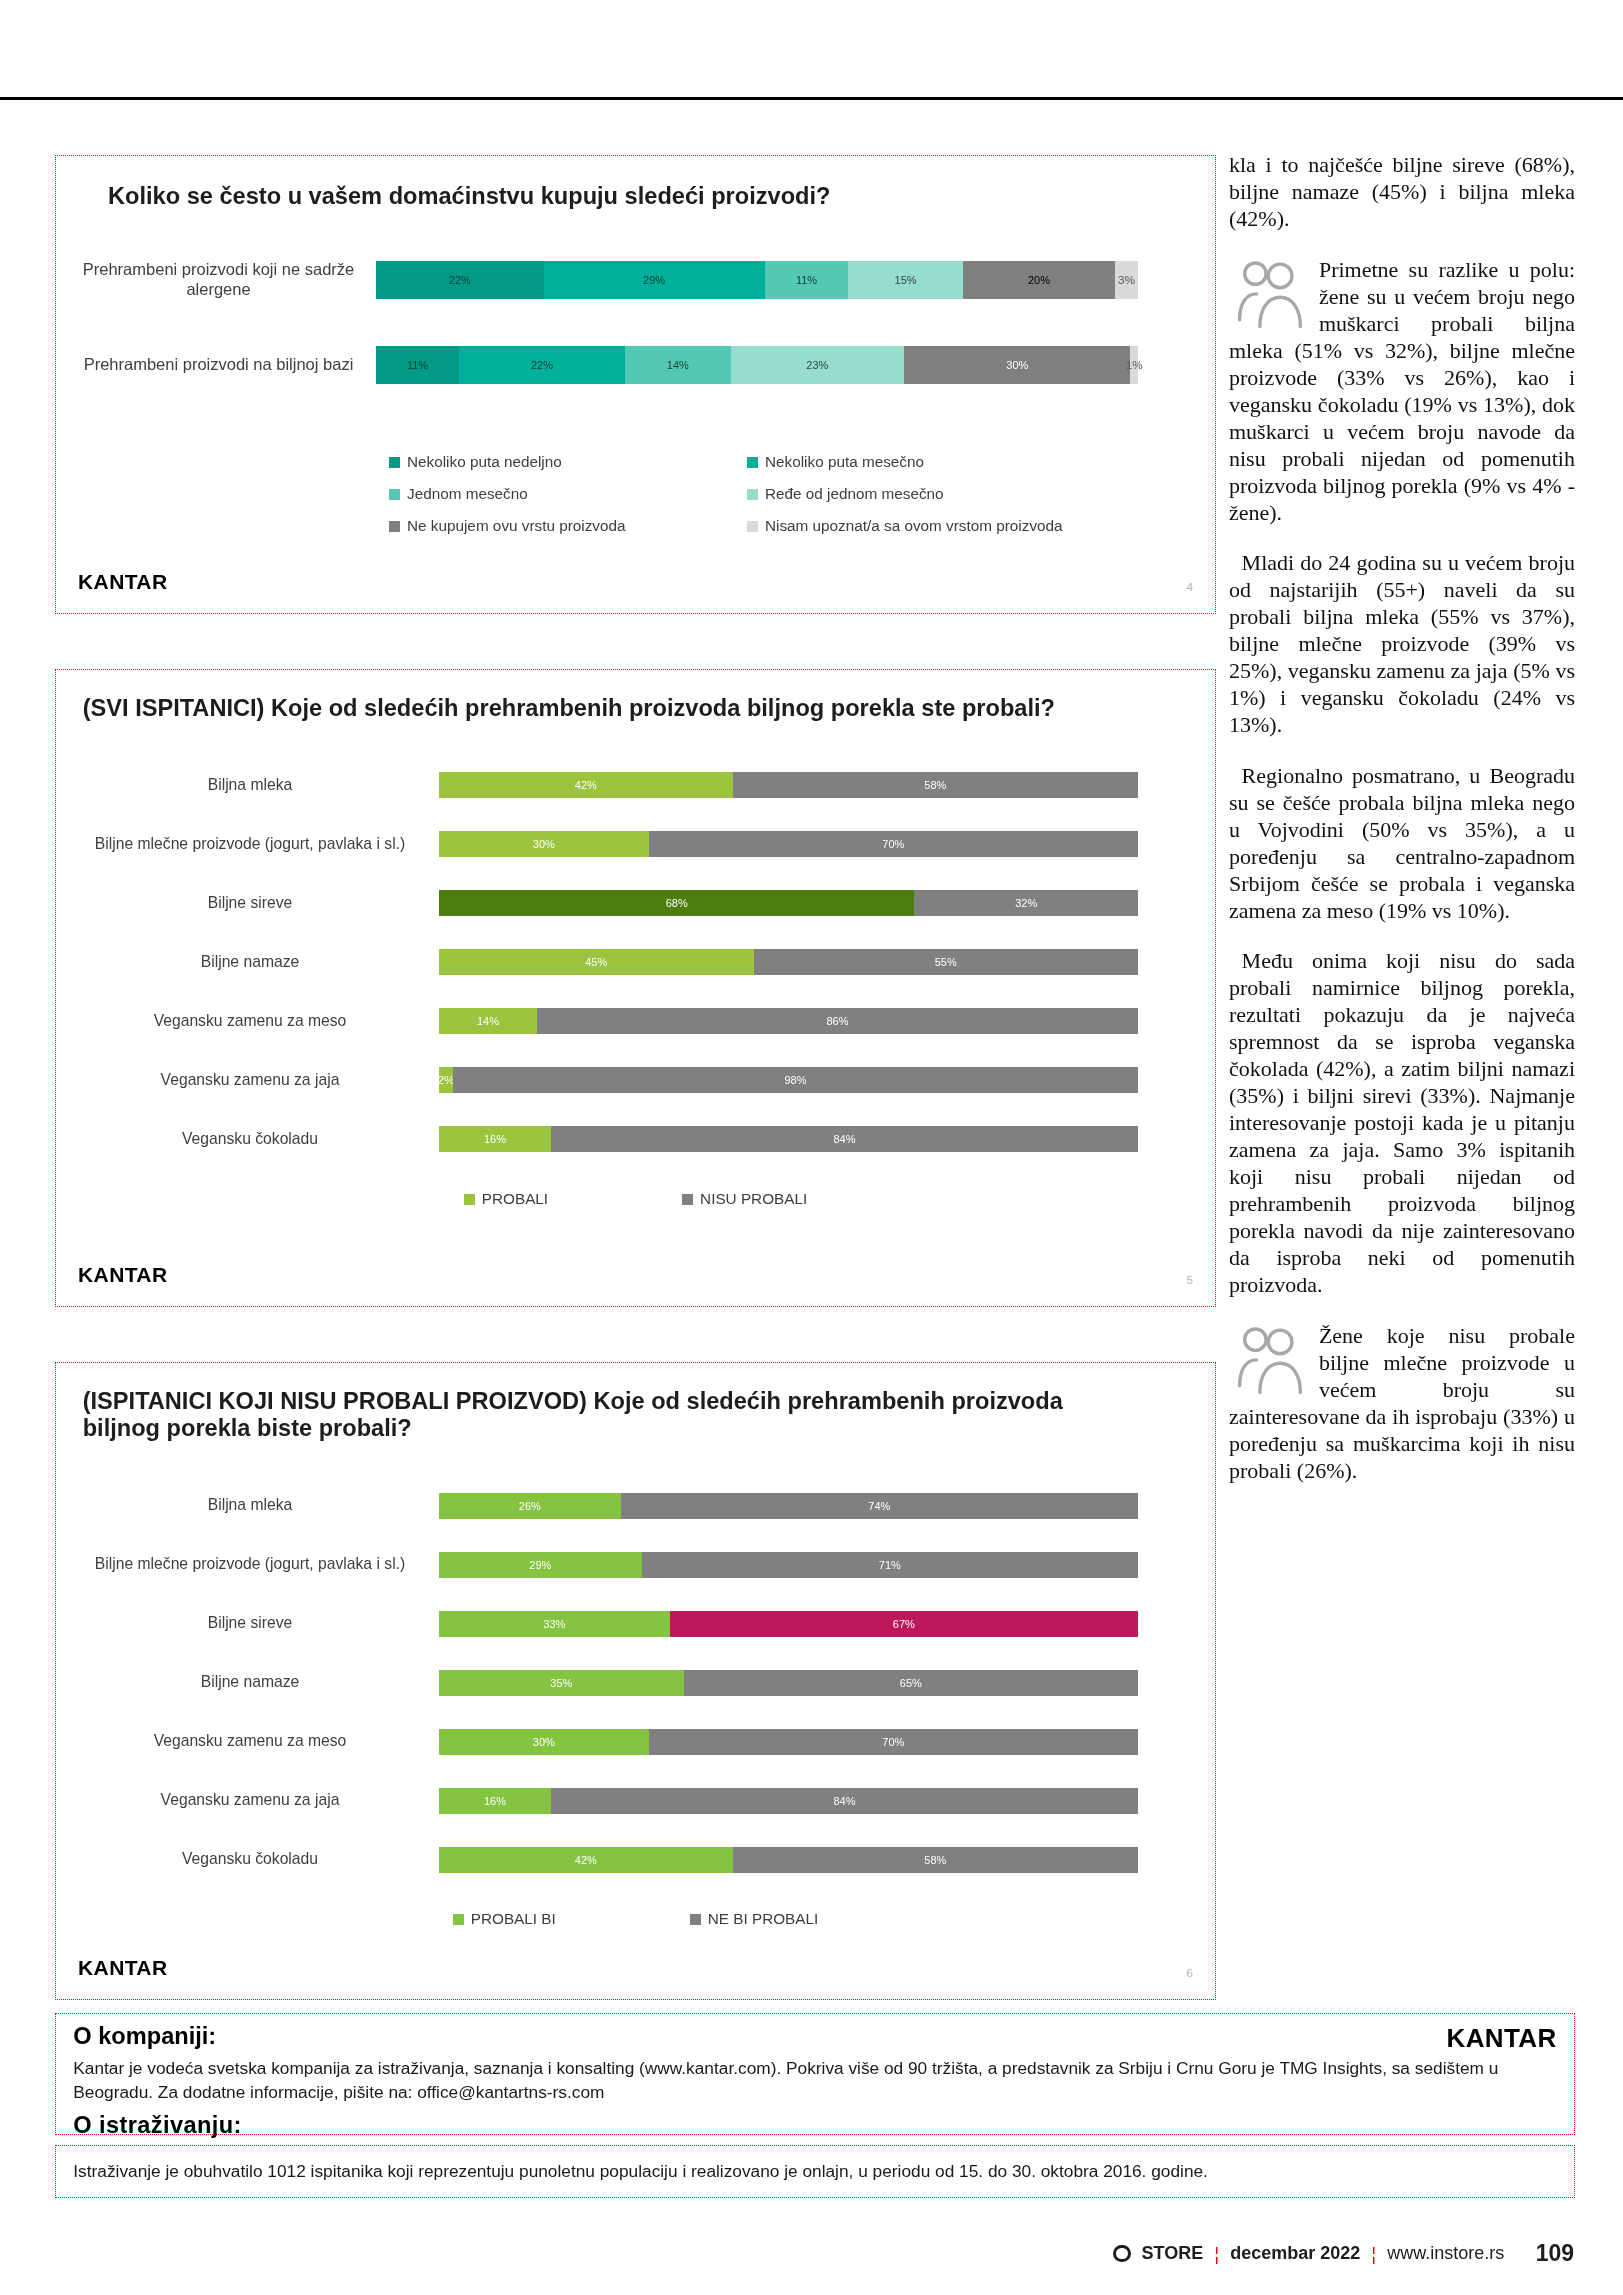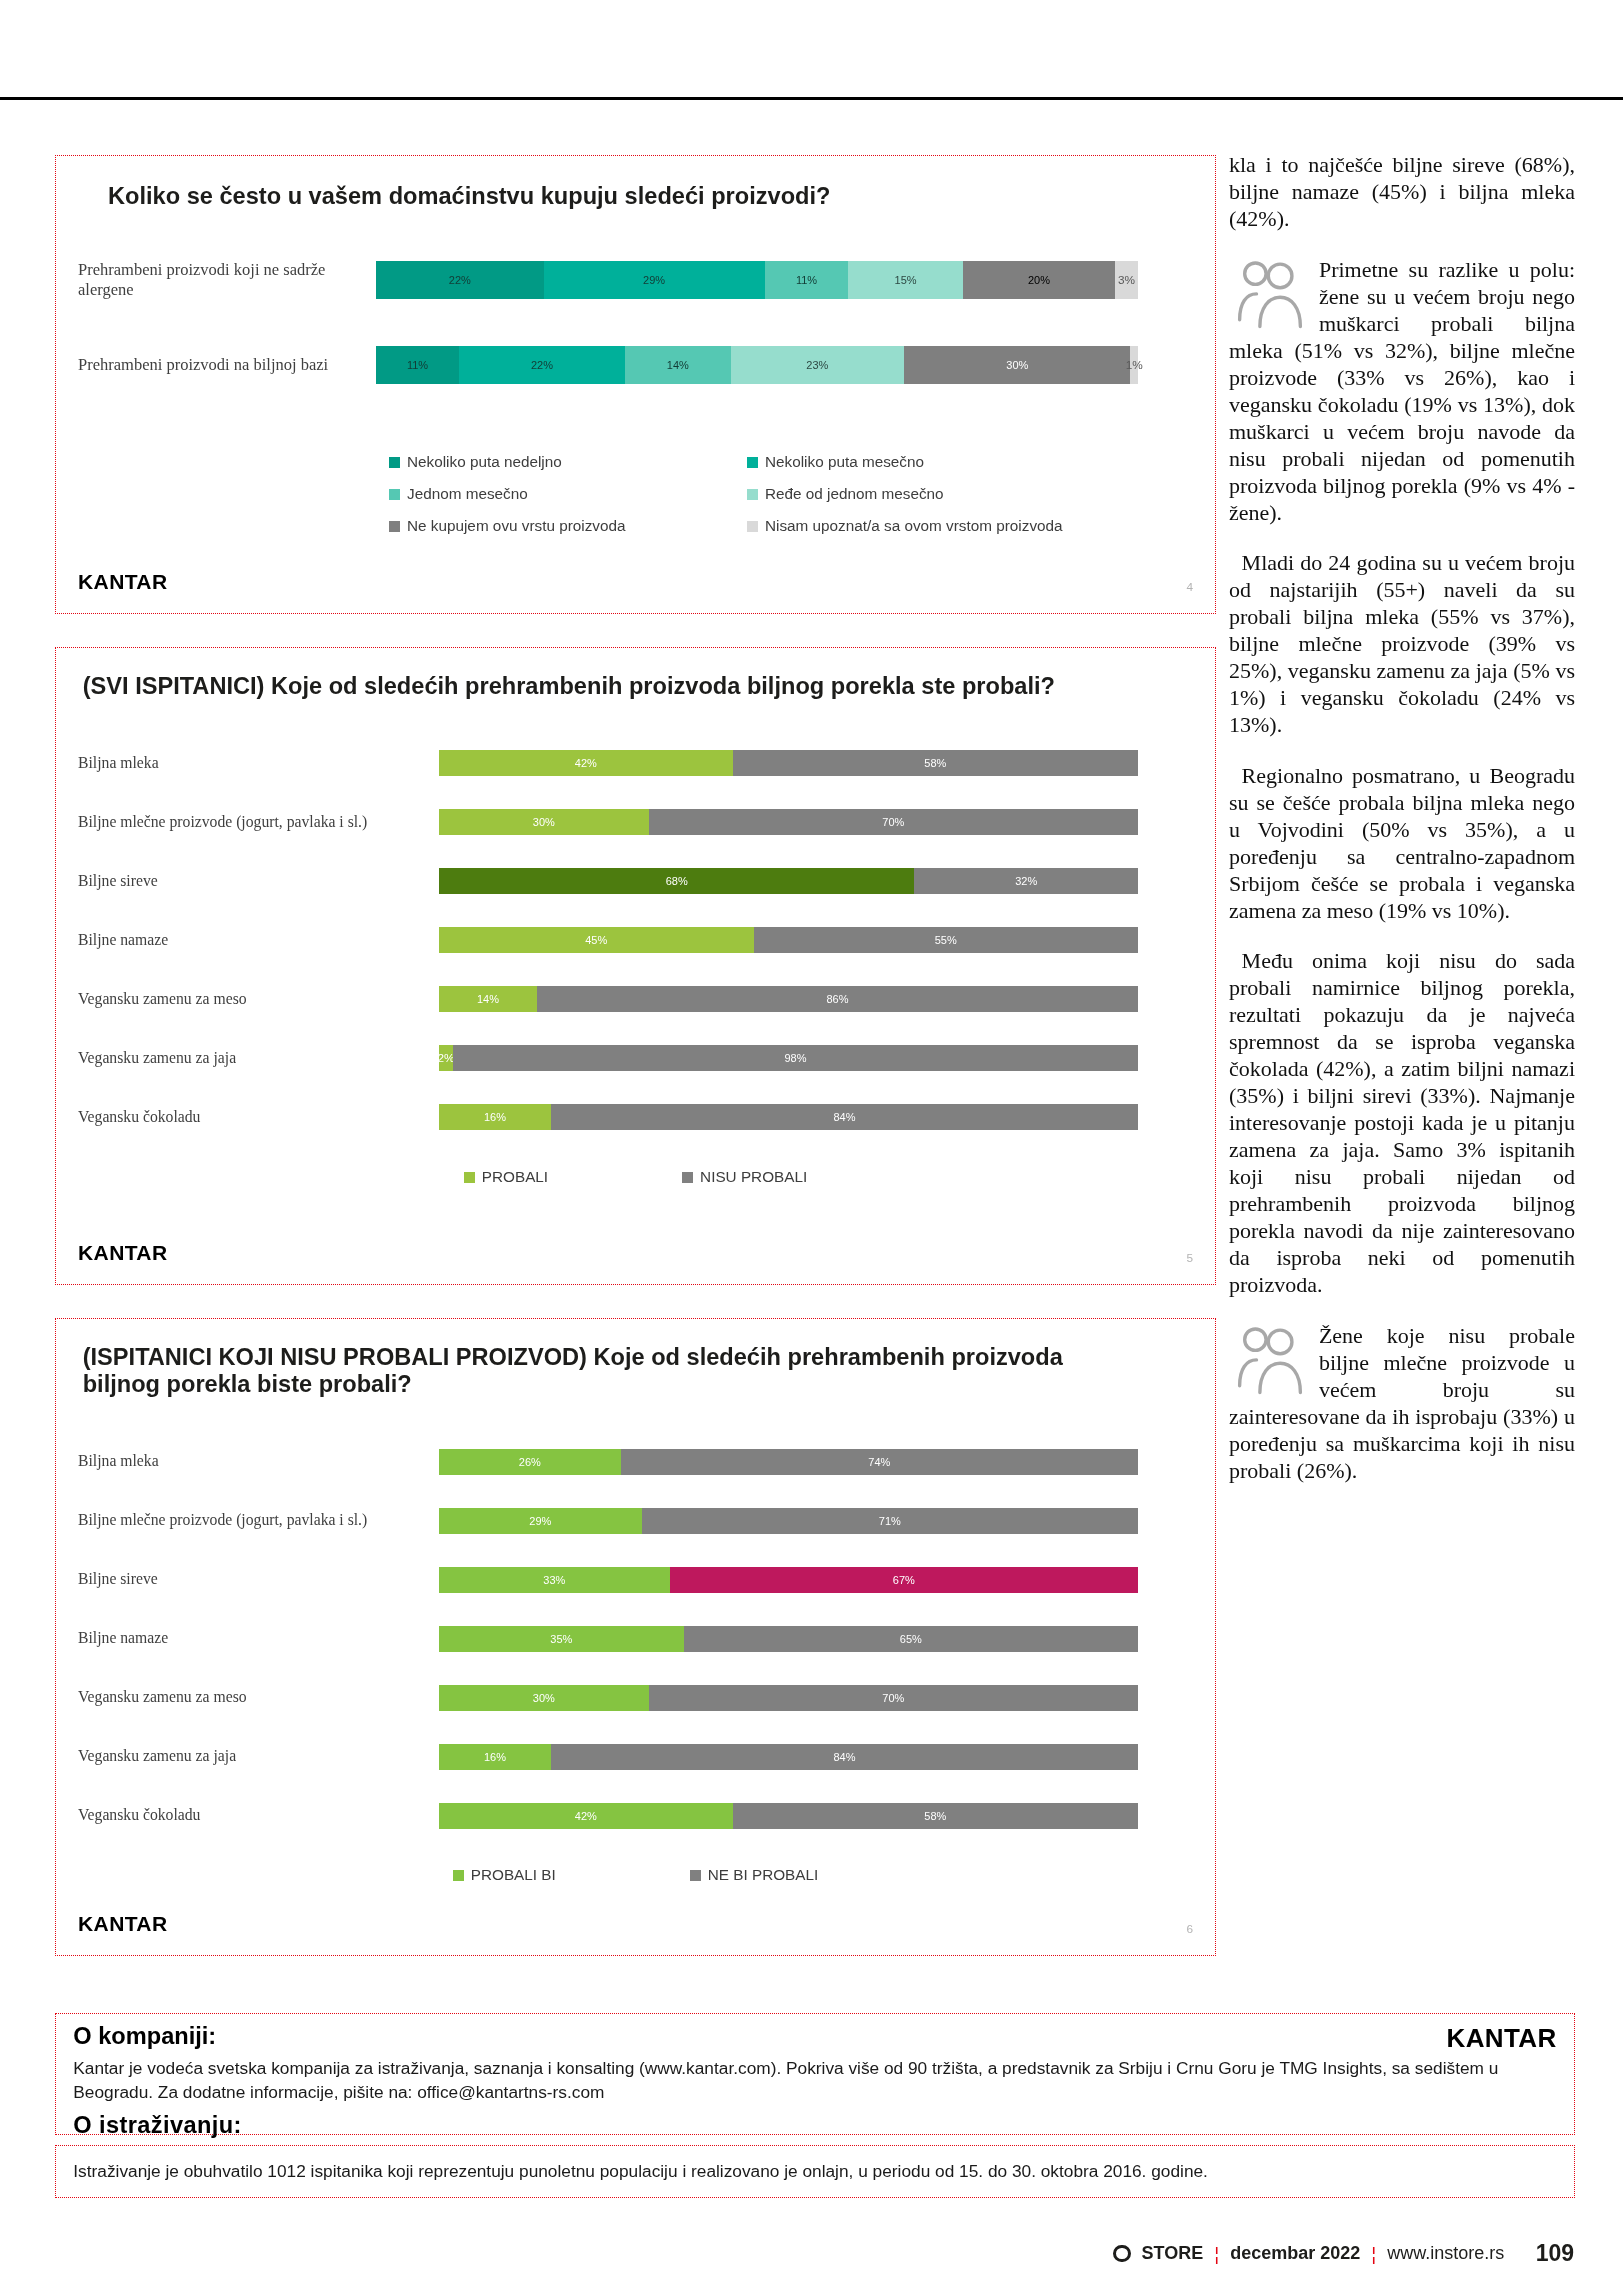--- a/index.html
+++ b/index.html
@@ -4,37 +4,37 @@
 <style>
   * { margin:0; padding:0; box-sizing:border-box; }
   html,body { background:#ffffff; }
   .page {
     position:relative; width:1623px; height:2295px; background:#ffffff;
     font-family:"Liberation Sans", sans-serif; color:#1d1d1b; overflow:hidden;
   }
   .top-rule { position:absolute; left:0; top:97px; width:100%; height:3.1px; background:#000; }
 
   
-  .left-col { position:absolute; left:55px; top:155px; width:1161px; display:flex; flex-direction:column; gap:33px; }
+  .left-col { position:absolute; left:55px; top:155px; width:1161px; display:flex; flex-direction:column; gap:55px; }
   .chart-box {
     border:1.6px dotted #e30613; background:#fff; padding:19px 22px;
     display:flex; flex-direction:column; position:relative;
   }
   .box1 { height:459px; }
   .box2, .box3 { height:638px; }
   .chart-title { font-size:23.6px; font-weight:700; line-height:1.15; color:#1d1d1b; }
   .box1 .chart-title { margin:7.9px 0 0 30px; max-width:982px; }
   .box2 .chart-title, .box3 .chart-title { margin:6.3px 0 0 4.7px; max-width:1052px; }
 
   .chart-rows { margin-top:50px; }
   .bar-row { display:flex; align-items:center; }
   .box1 .bar-row { margin-bottom:46px; }
   .box2 .bar-row, .box3 .bar-row { margin-bottom:33px; }
   .bar-cat {
-    text-align:left; padding-right:17px; color:#3f3f3f; font-size:15.7px; line-height:1.2;font-family:Liberation Serif, serif;
+    text-align:center; padding-right:17px; color:#3f3f3f; font-size:15.7px; line-height:1.2;
   }
   .box1 .bar-cat { width:298px; font-size:16.5px; }
   .box2 .bar-cat, .box3 .bar-cat { width:361px; }
   .bar-track { flex:1; display:flex; margin-right:55px; }
   .box1 .bar-track { height:38px; }
   .box2 .bar-track, .box3 .bar-track { height:26px; }
   .bar-seg { position:relative; display:flex; align-items:center; justify-content:center; min-width:0; }
   .seg-label { white-space:nowrap; font-size:11px; }
   .seg-label.small { font-size:11.8px; }
 

